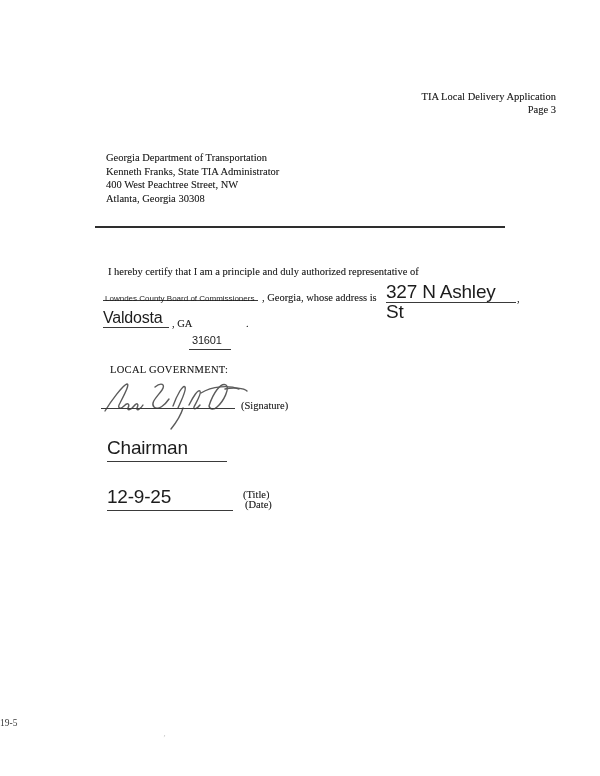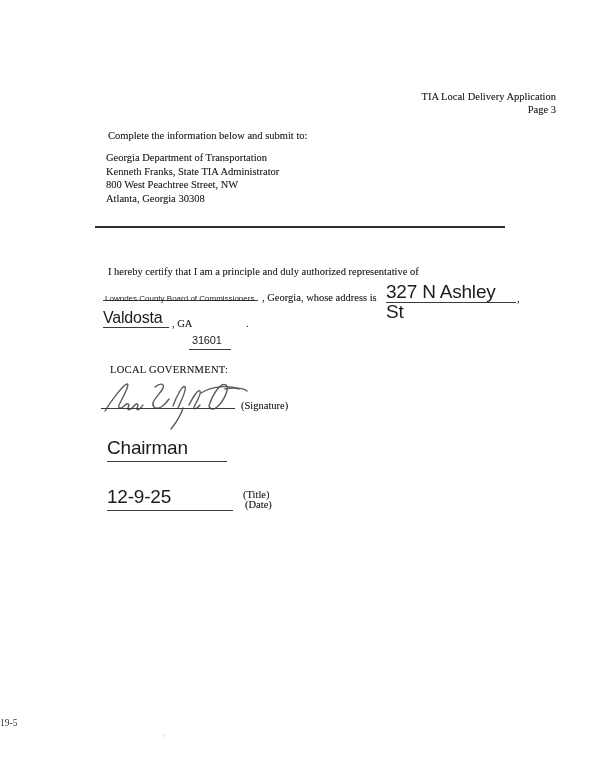--- a/index.html
+++ b/index.html
@@ -98,26 +98,25 @@
 </head>
 <body>
 
 <div class="page">
 
   <div class="header-block">
     <div>TIA Local Delivery Application</div>
     <div>Page 3</div>
   </div>
 
-  <div class="print" style="left:108px; top:129px;">Complete the information below and submit to:</div>
 
   <div class="print" style="left:106px; top:151px;">
     <div>Georgia Department of Transportation</div>
     <div>Kenneth Franks, State TIA Administrator</div>
-    <div>800 West Peachtree Street, NW</div>
+    <div>400 West Peachtree Street, NW</div>
     <div>Atlanta, Georgia 30308</div>
   </div>
 
   <div class="rule"></div>
 
   <div class="print" style="left:108px; top:265px;">I hereby certify that I am a principle and duly authorized representative of</div>
 
   <div class="blank" style="left:103px; top:282px; width:155px; height:18px;">
     <span class="fill" style="font-size:8px; padding-left:2px; padding-bottom:2px; letter-spacing:0;margin-top:12px;">Lowndes County Board of Commissioners</span>
   </div>

